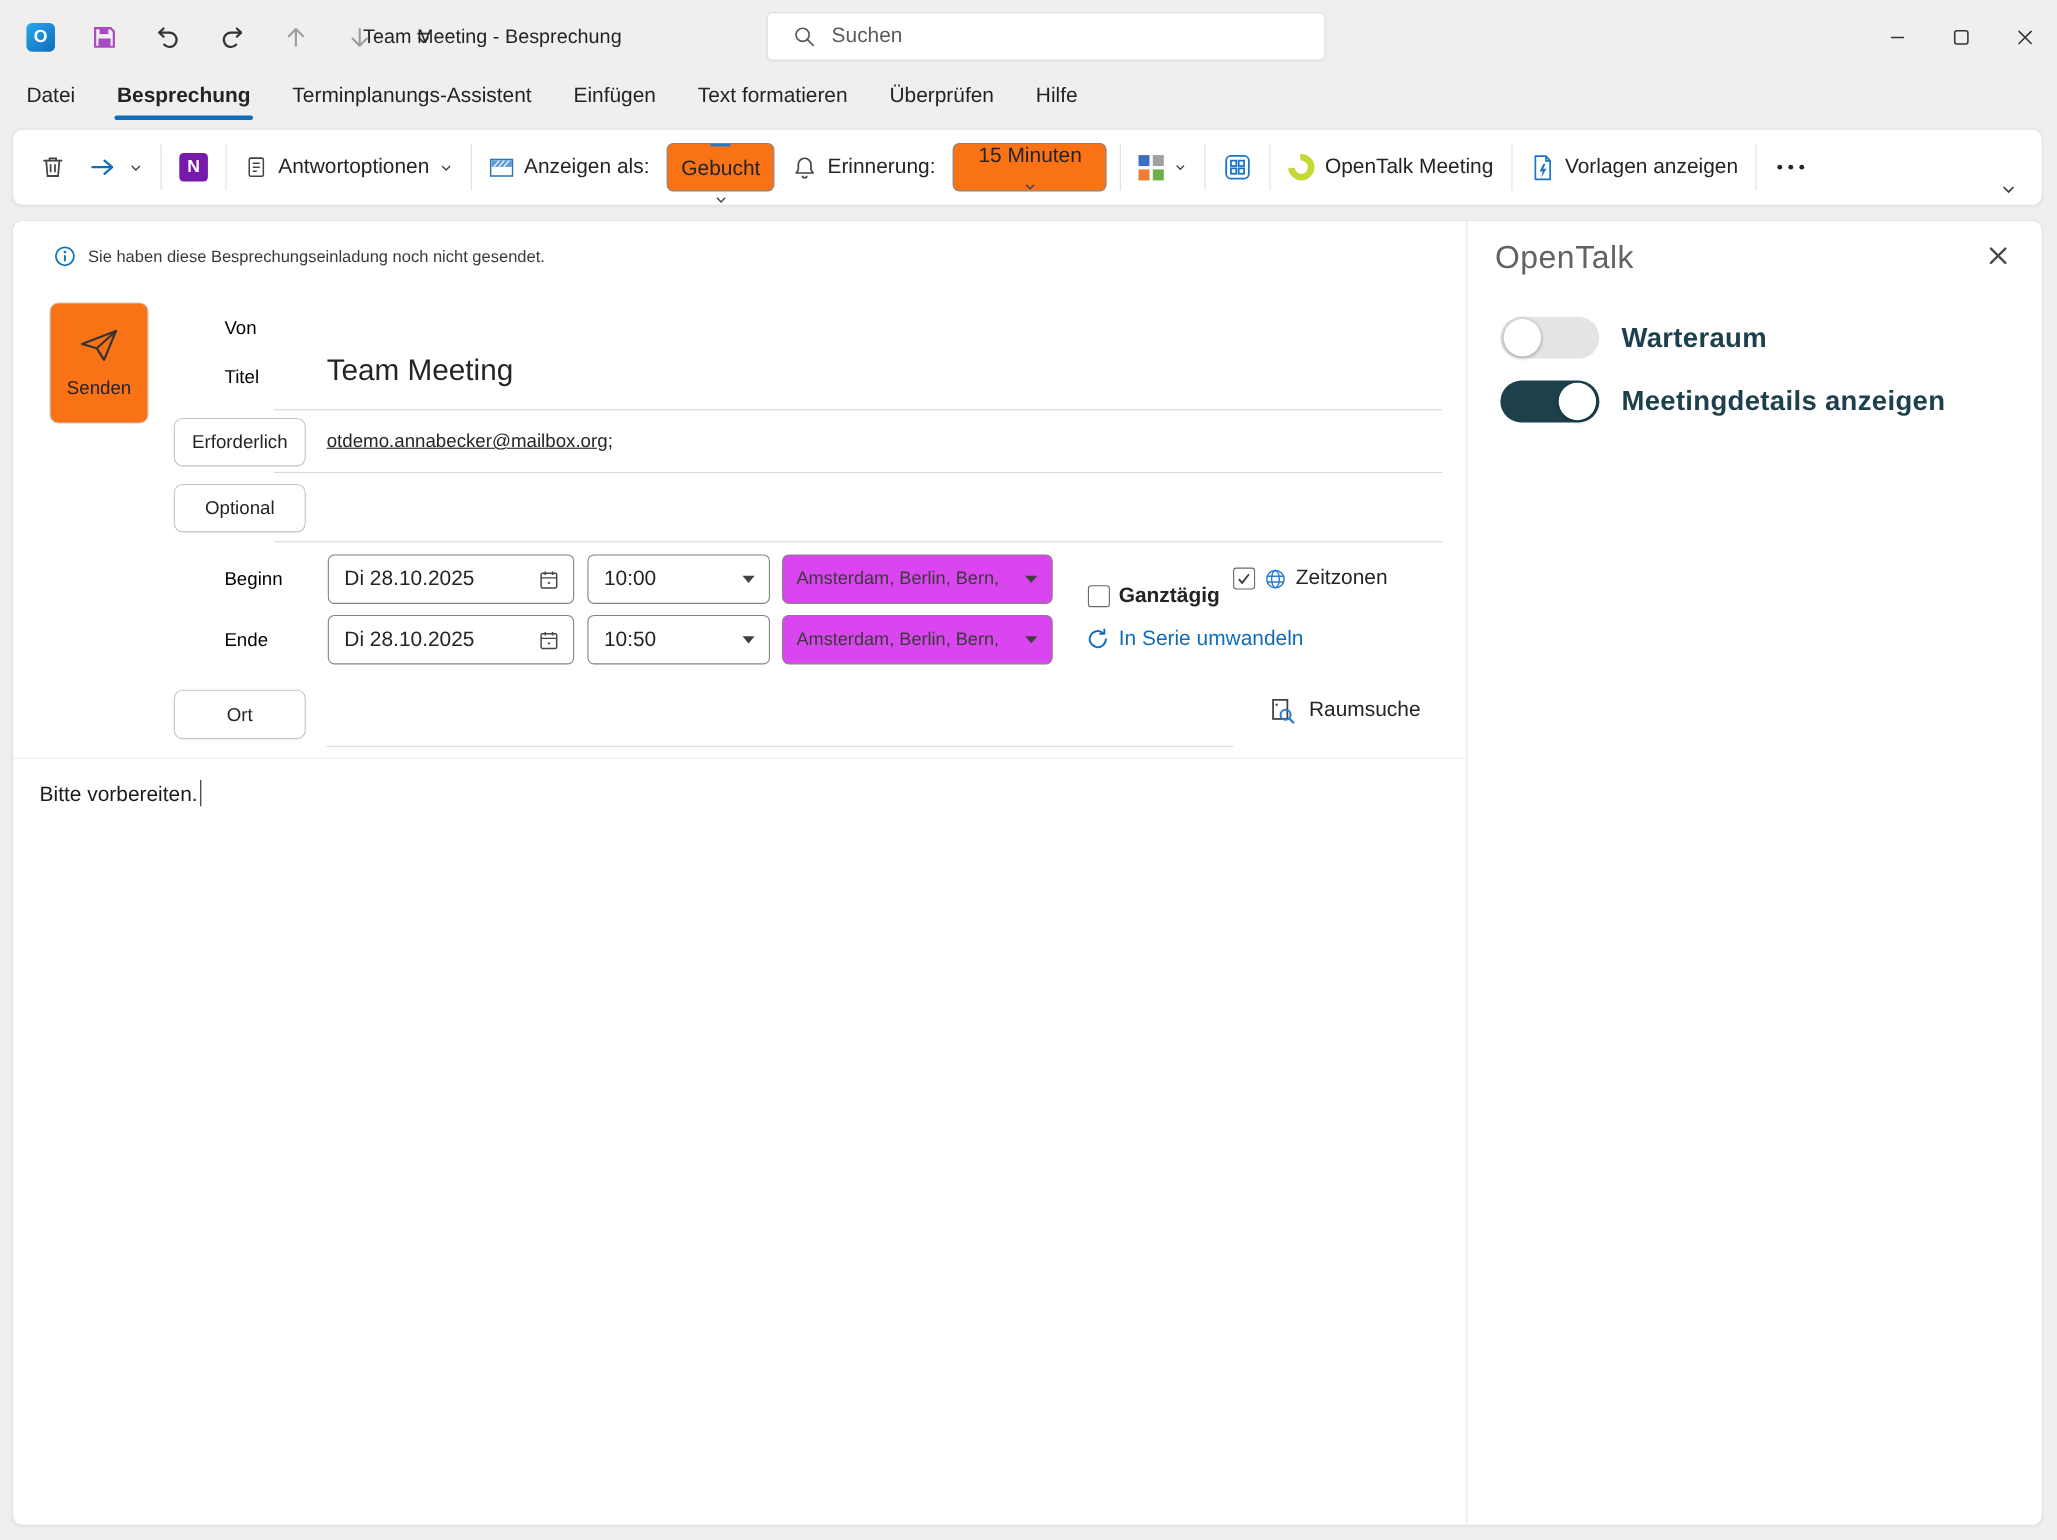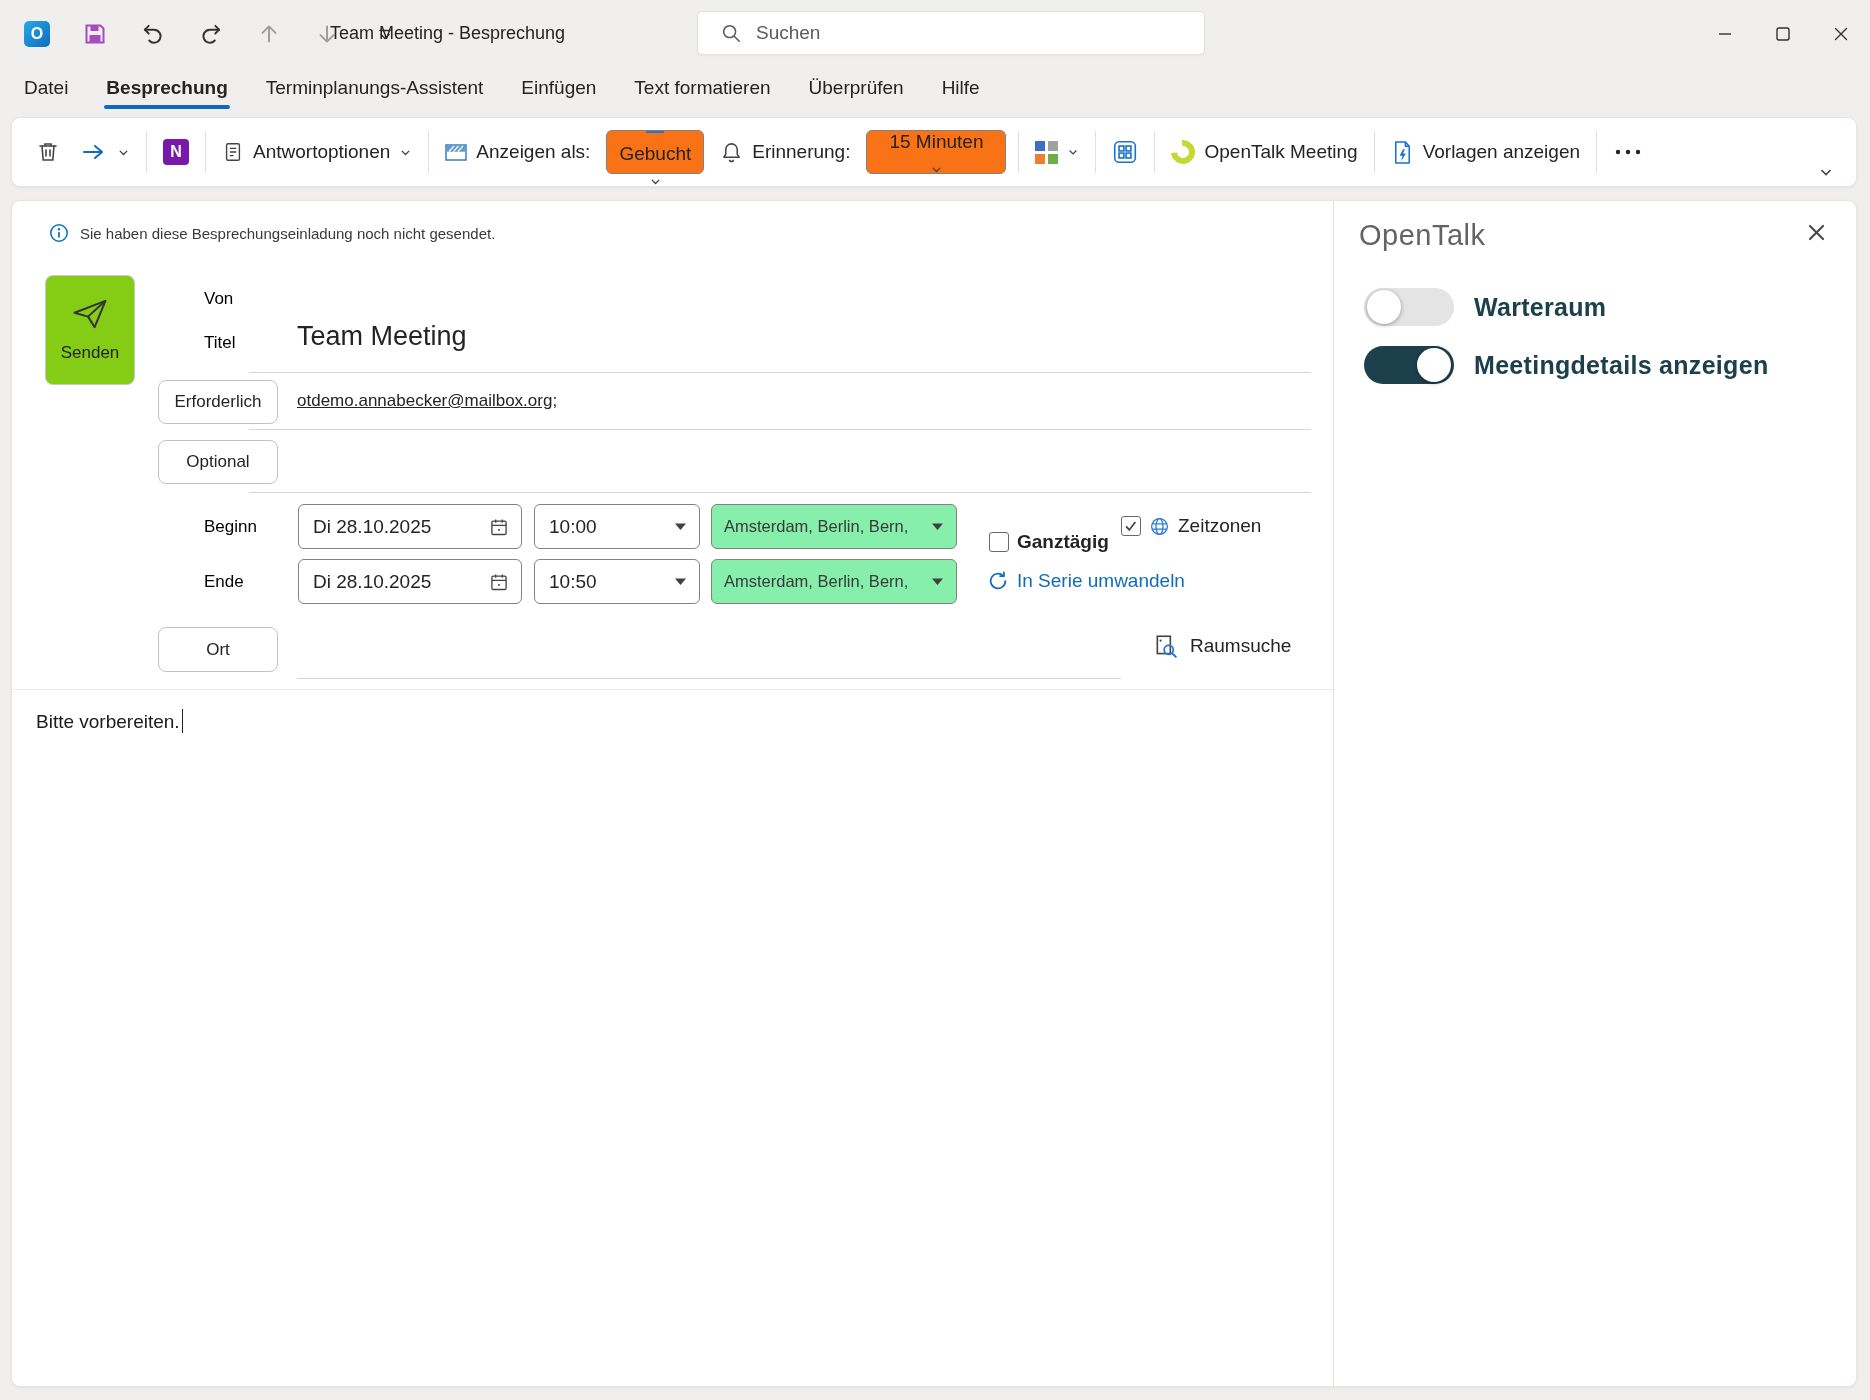--- a/index.html
+++ b/index.html
@@ -46,36 +46,36 @@
   .outlook-logo { width:26px; height:26px; border-radius:5px; background:linear-gradient(135deg,#28a8ea,#0f6cbd);
     color:#fff; font-weight:bold; font-size:16px; display:flex; align-items:center; justify-content:center; }
 
   
   .content { position:absolute; left:11px; top:200px; width:1846px; height:1187px; background:#fff;
     border:1px solid #e7e5e3; border-radius:9px; box-shadow:0 1px 3px rgba(0,0,0,0.06); overflow:hidden; }
   .divider-v { position:absolute; left:1321px; top:0; width:1px; height:1187px; background:#e3e1df; }
 
   .info-row { position:absolute; left:37px; top:22px; display:flex; align-items:center; gap:11px; font-size:15px; color:#3b3a39; }
 
-  .send-btn { position:absolute; left:33px; top:74px; width:90px; height:110px; background:#84cc16;
+  .send-btn { position:absolute; left:33px; top:74px; width:90px; height:110px; background:#f97316;
     border:1px solid #cac8c6; border-radius:8px; display:flex; flex-direction:column; align-items:center;
     justify-content:center; gap:12px; font-size:17px; color:#242424; }
 
   .flabel { position:absolute; left:192px; font-size:17px; color:#000000; }
   .field-btn { position:absolute; left:146px; width:120px; height:44px; background:#fff; border:1px solid #c5c3c1;
     border-radius:8px; display:flex; align-items:center; justify-content:center; font-size:17px; color:#242424; }
   .hline { position:absolute; height:1px; background:#d9d7d5; }
   .title-value { position:absolute; left:285px; top:120px; font-size:27px; color:#242424; }
   .email-value { position:absolute; left:285px; top:190px; font-size:17px; color:#242424; text-decoration:underline; }
 
   .datebox { position:absolute; width:224px; height:45px; border:1px solid #85827e; border-radius:6px; background:#fff;
     display:flex; align-items:center; justify-content:space-between; padding:0 12px 0 14px; font-size:19px; }
   .timebox { position:absolute; width:166px; height:45px; border:1px solid #85827e; border-radius:6px; background:#fff;
     display:flex; align-items:center; justify-content:space-between; padding:0 12px 0 14px; font-size:19px; }
-  .tzbox { position:absolute; width:246px; height:45px; border:1px solid #85827e; border-radius:6px; background:#86efac;
+  .tzbox { position:absolute; width:246px; height:45px; border:1px solid #85827e; border-radius:6px; background:#d946ef;
     display:flex; align-items:center; justify-content:space-between; padding:0 12px 0 12px; font-size:16.5px; color:#3b3a39; }
   .chk { width:20px; height:20px; border:1.5px solid #6b6966; border-radius:3px; background:#fff;
     display:flex; align-items:center; justify-content:center; }
   .chkrow { position:absolute; display:flex; align-items:center; gap:8px; font-size:19px; }
   .link-blue { color:#0f6cbd; font-size:19px; }
   .raumsuche { position:absolute; display:flex; align-items:center; gap:11px; font-size:19px; }
 
   .body-text { position:absolute; left:24px; top:508px; font-size:19px; color:#1b1b1b; }
   .caret { display:inline-block; width:1.5px; height:24px; background:#222; margin-left:2px; vertical-align:-5px; }
 

